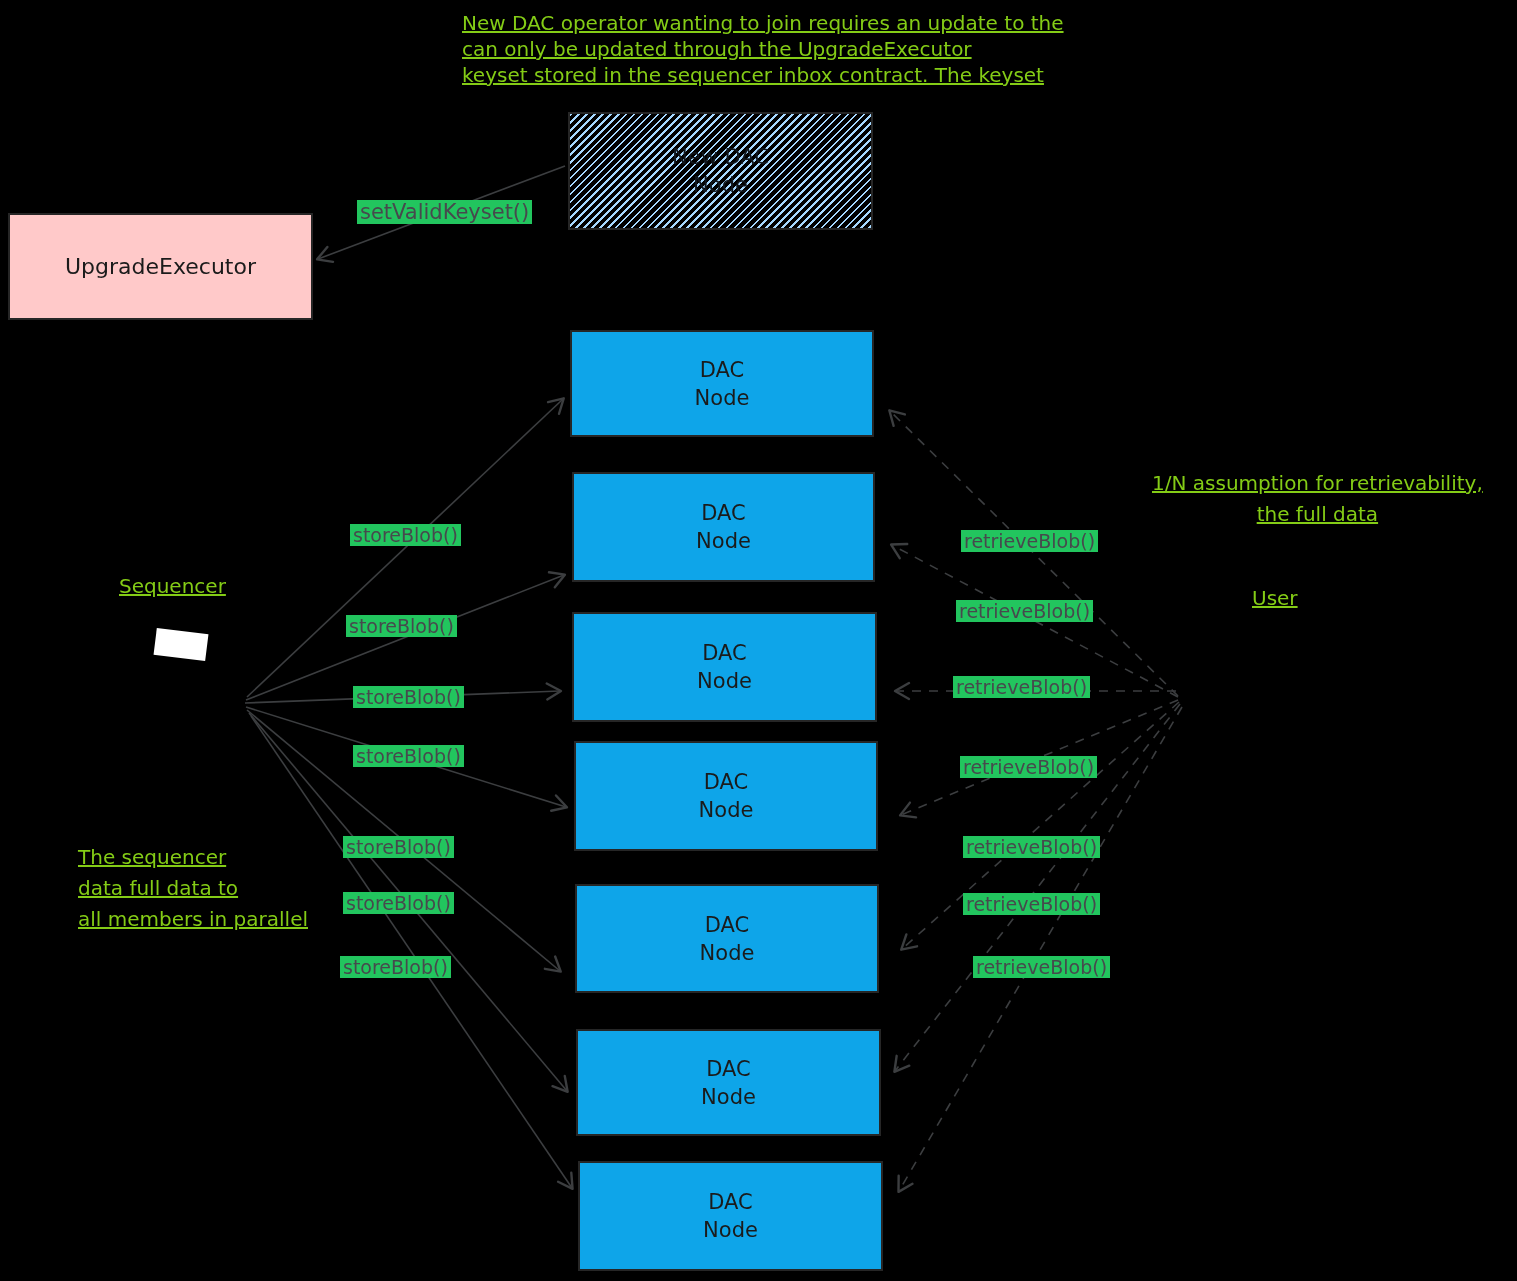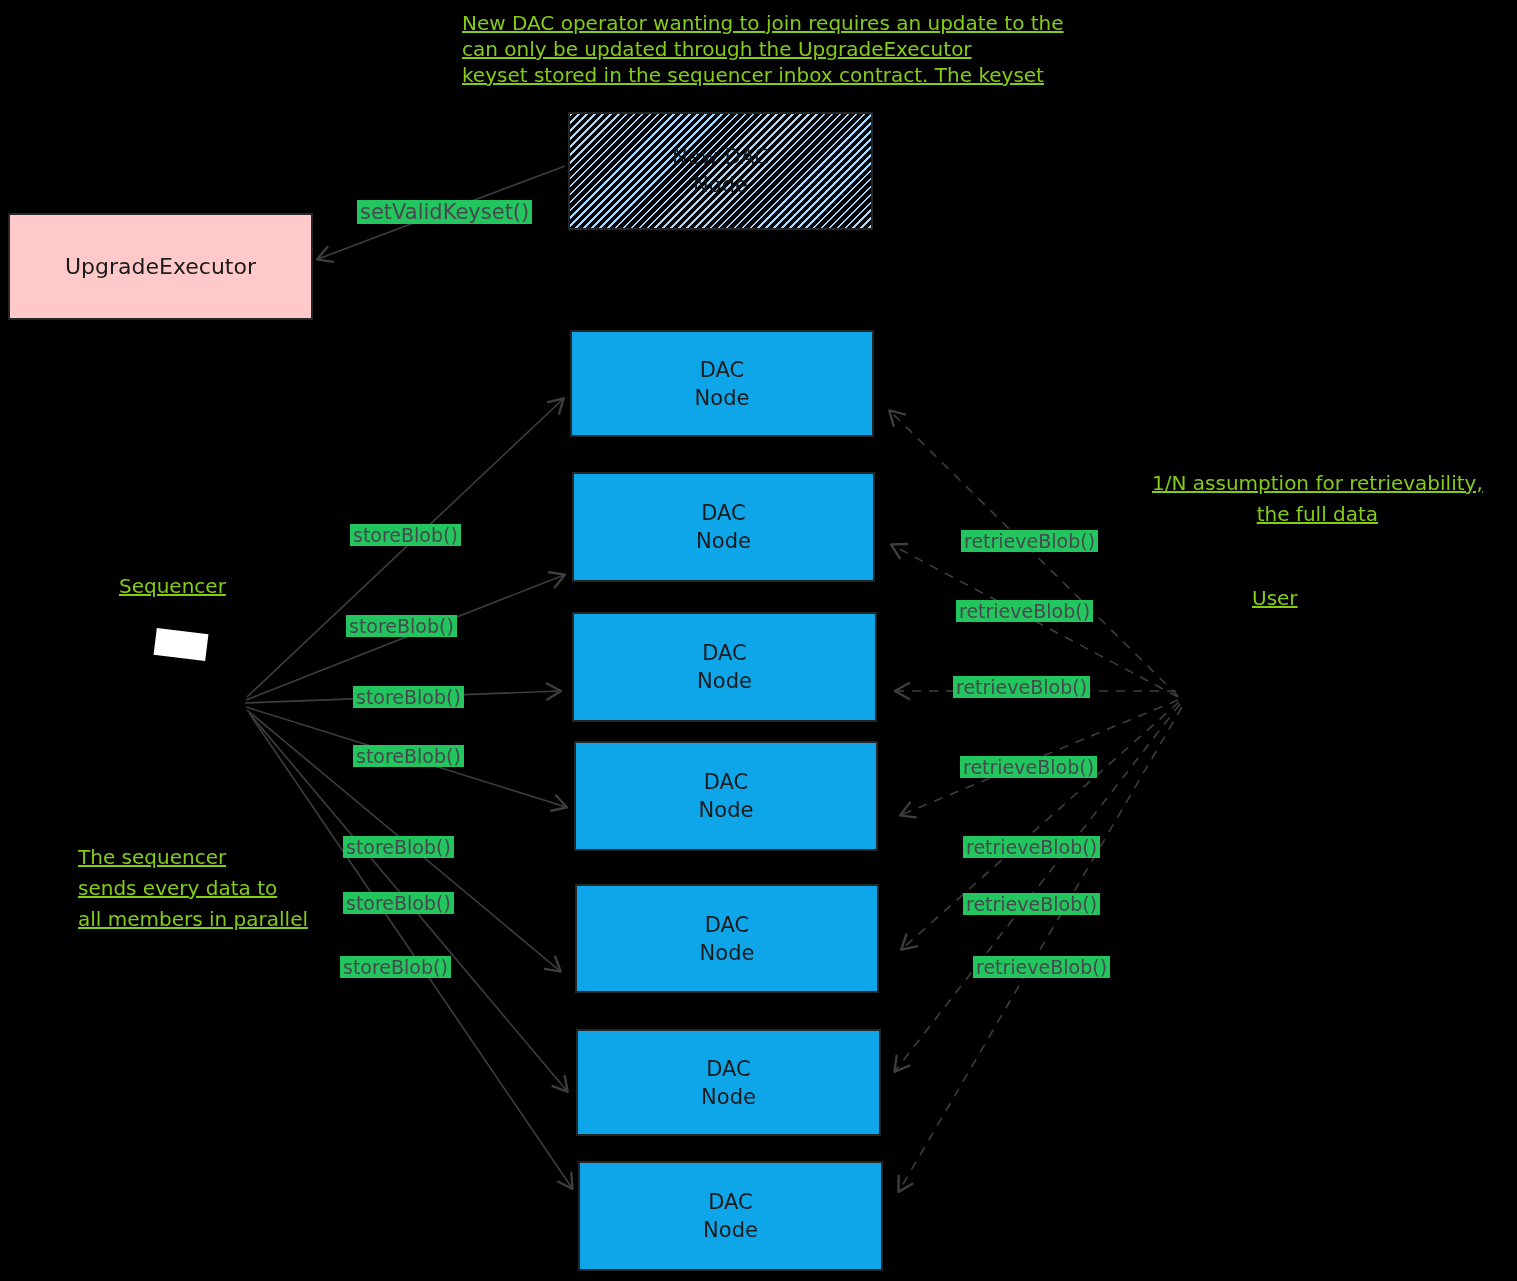--- a/index.html
+++ b/index.html
@@ -84,21 +84,21 @@
     <span>UpgradeExecutor</span>
   </div>
 
   <div class="edge-label" style="left:357px;top:200px;font-size:21px;">setValidKeyset()</div>
 
   <div class="note" style="left:119px;top:573px;">Sequencer</div>
   <div class="seq-icon" style="left:155px;top:631px;"></div>
 
   <div class="note" style="left:38px;top:842px;line-height:31px;margin-left:40px;">
     <div>The sequencer</div>
-    <div>sends every data to</div>
+    <div>data full data to</div>
     <div>all members in parallel</div>
   </div>
 
   <div class="note" style="left:1152px;top:468px;line-height:31px;text-align:center;">
     <div>1/N assumption for retrievability,</div>
     <div>the full data</div>
   </div>
 
   <div class="note" style="left:1252px;top:585px;">User</div>
 

